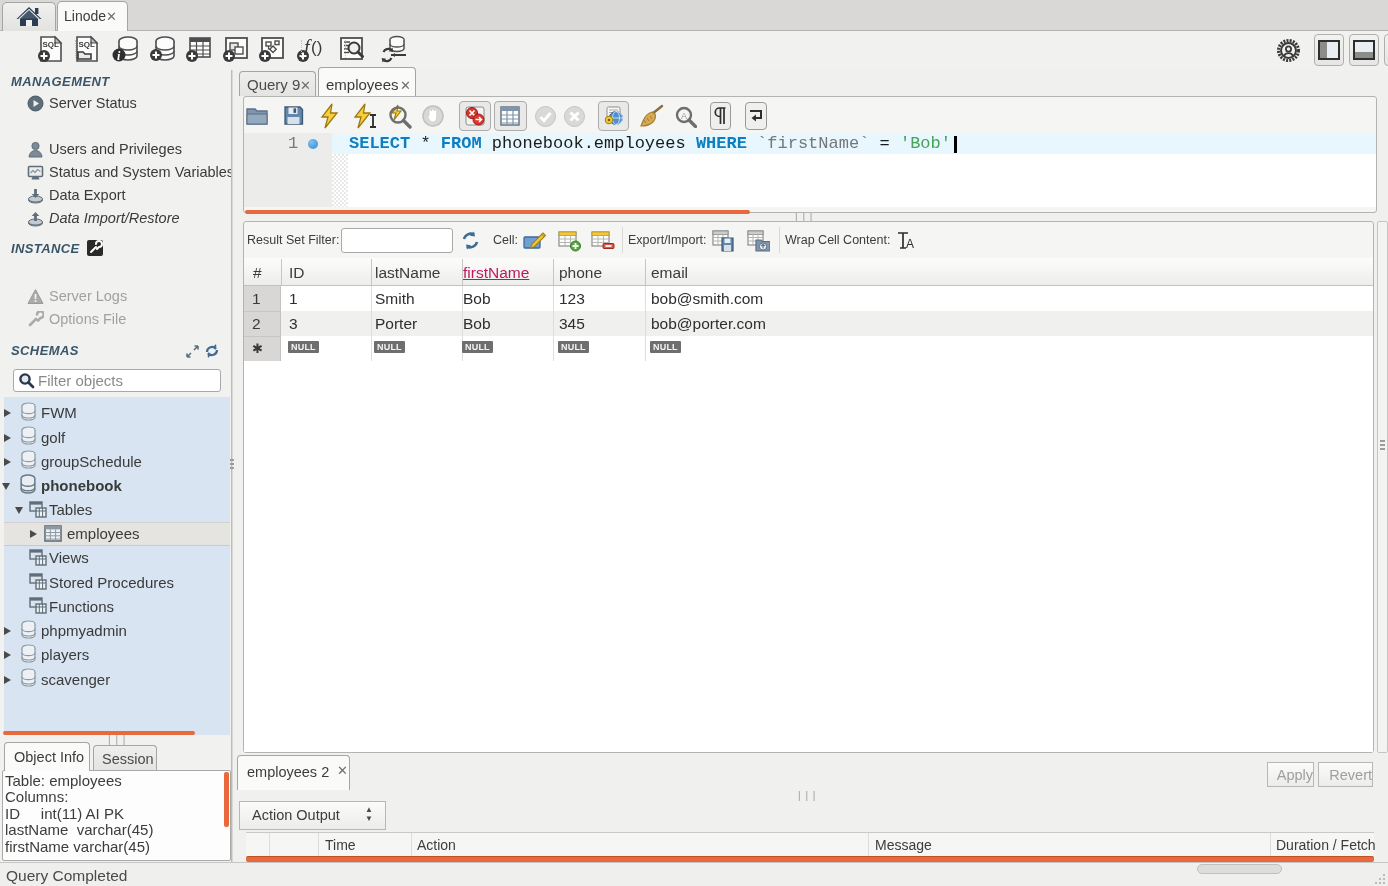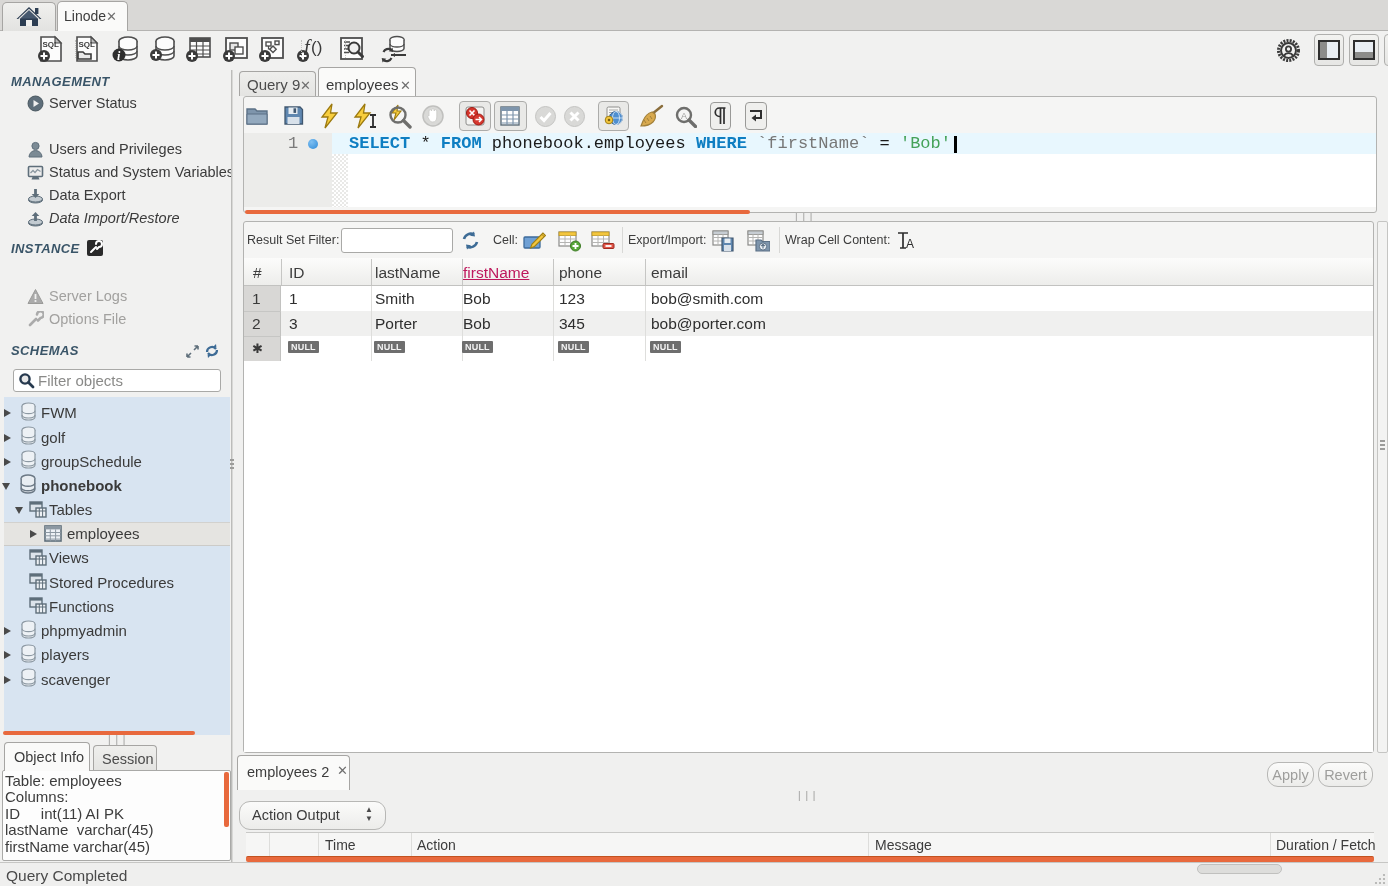--- a/index.html
+++ b/index.html
@@ -33,21 +33,21 @@
 .qtab.active { background:#FAFAF9; color:#3C3C3C; top:67px; height:29px; }
 #editorbox { left:243px; top:96px; width:1134px; height:117px; border:1px solid #B3B3B1; border-radius:3px; background:#F5F5F4; }
 #resultsbox { left:243px; top:221px; width:1131px; height:532px; border:1px solid #B3B3B1; border-radius:3px; background:#F5F5F4; }
 #rightstrip { left:1377px; top:221px; width:11px; height:532px; background:#F3F3F2; border:1px solid #C5C5C3; border-radius:2px;}
 .tbtn { position:absolute; border:1px solid #AFAFAD; border-radius:4px; background:linear-gradient(#F2F2F0,#E6E6E4); }
 
 .gridhead { position:absolute; background:linear-gradient(#FCFCFB,#EDEDEB); border-bottom:1px solid #C2C2C0; }
 .colsep { position:absolute; width:1px; background:#C6C6C4; }
 .nullbadge { position:absolute; background:#6E6E6E; color:#F4F4F4; font-size:9px; font-weight:bold; letter-spacing:0.2px; padding:1px 3px 1px 3px; border-radius:1px; line-height:10px;}
 
-.btn { position:absolute; border:1px solid #B7B7B5; border-radius:11px; background:linear-gradient(#FBFBFA,#ECECEA); font-size:14.5px; color:#9E9E9C; text-align:center; }
+.btn { position:absolute; border:1px solid #B7B7B5; border-radius:0; background:linear-gradient(#FBFBFA,#ECECEA); font-size:14.5px; color:#9E9E9C; text-align:right; }
 .orange { position:absolute; background:#E8693D; border-radius:2px; }
 .splitdots { position:absolute; color:#9C9C9A; font-size:10px; letter-spacing:1px; }
 .seplabel { font-size:12.5px; color:#3C3C3C; position:absolute; }
 svg { display:block; }
 </style>
 </head>
 <body>
 <div id="root">
 
   <div class="abs" id="tabstrip"></div>

